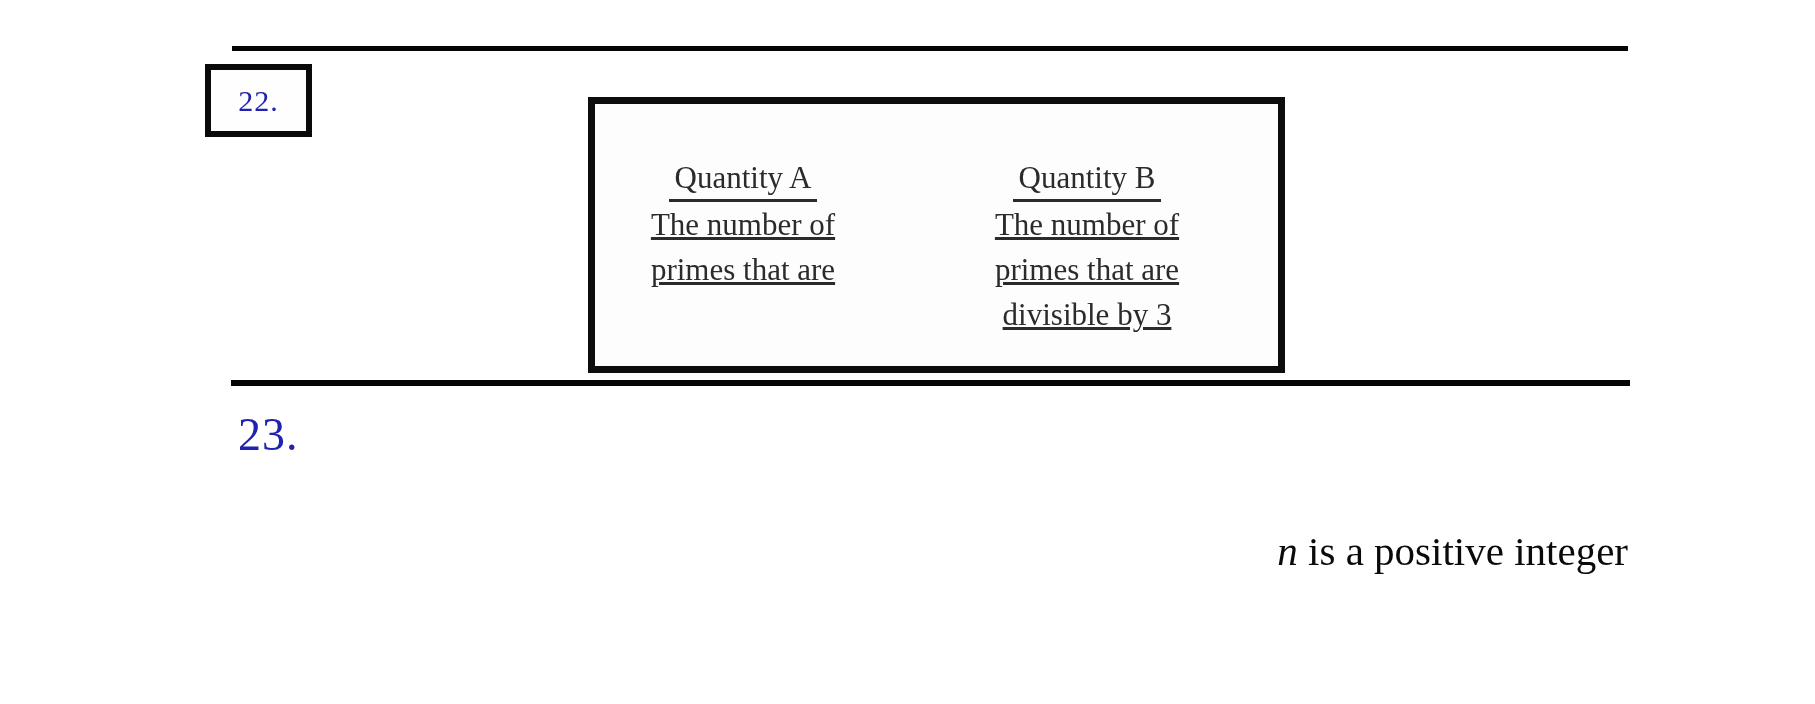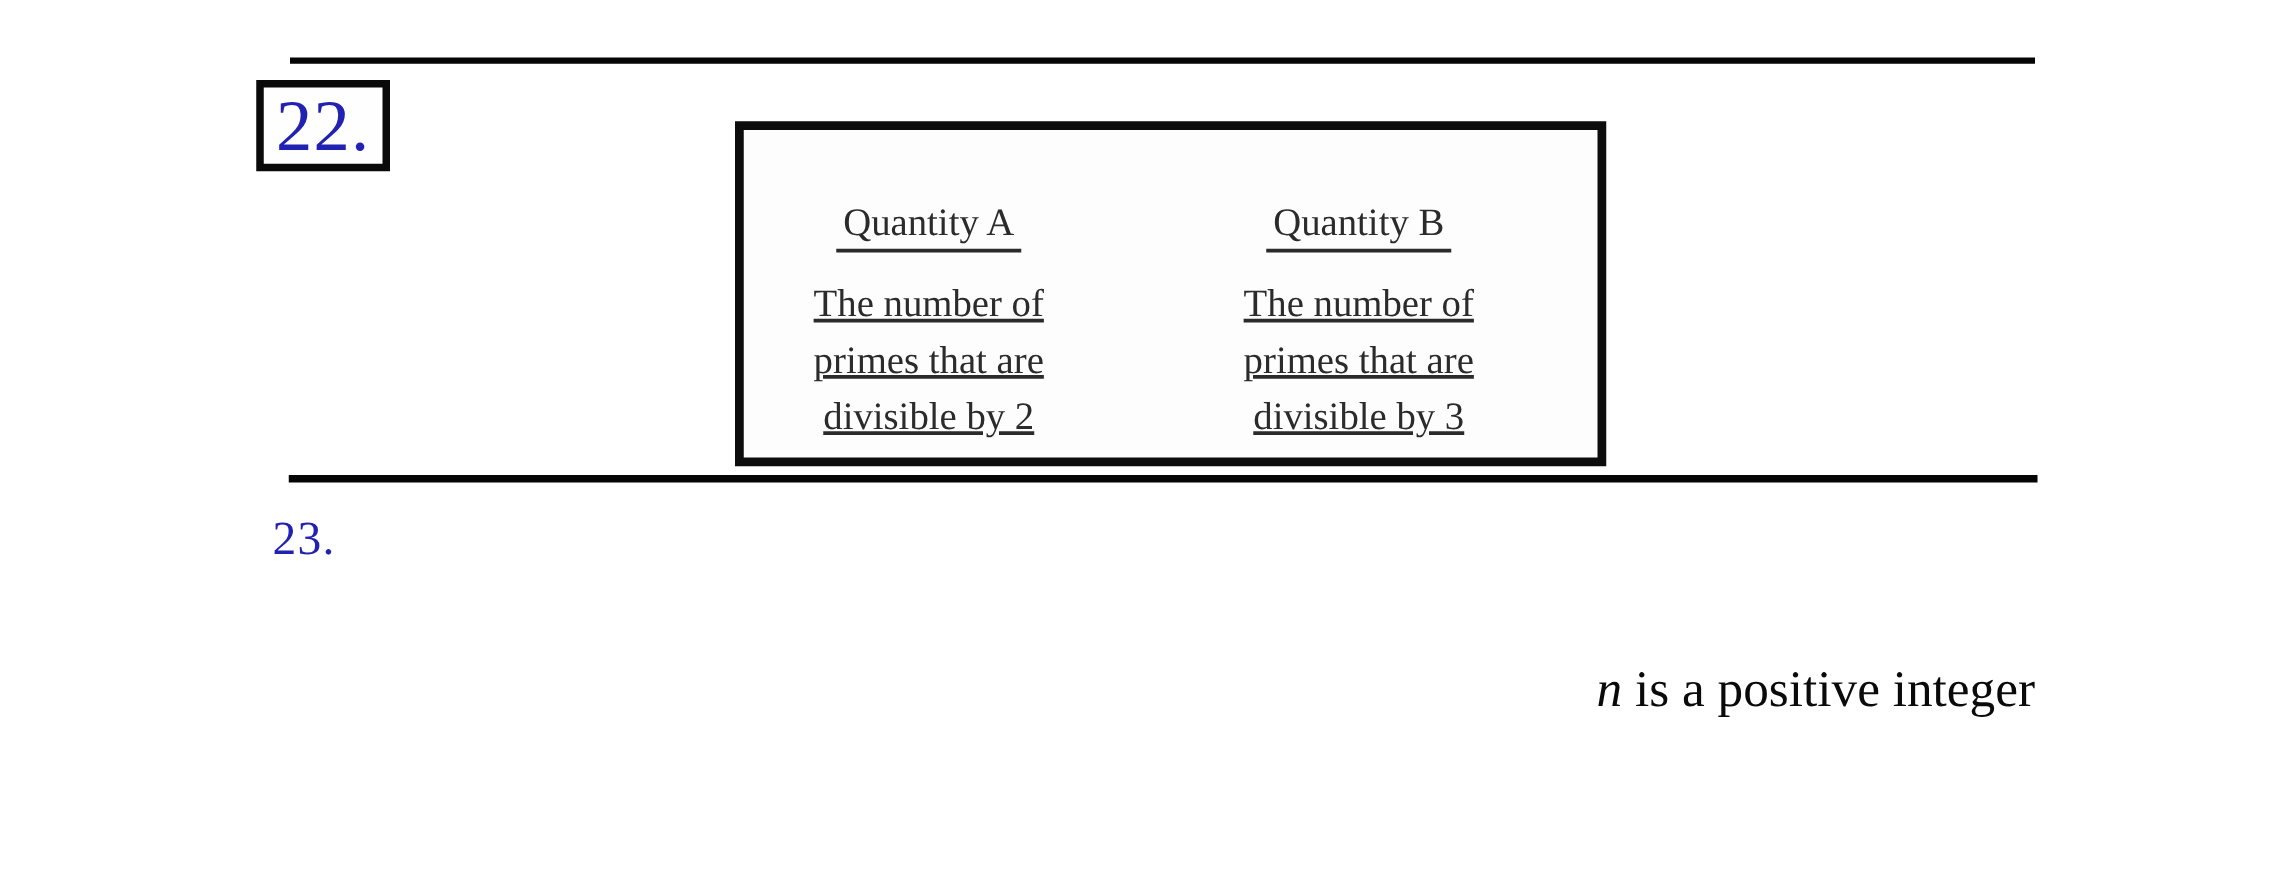--- a/index.html
+++ b/index.html
@@ -39,30 +39,30 @@
     height: 73px;
     box-sizing: border-box;
     border: 6px solid #0a0a0a;
     background: #fefefe;
     display: flex;
     align-items: center;
     justify-content: center;
   }
   .qnum-text {
     color: #2121b2;
-    font-size: 58px;
+    font-size: 30px;
     line-height: 1;
     letter-spacing: 1px;
   }
   .qnum-23 {
     position: absolute;
-    left: 218px;
+    left: 238px;
     top: 412px;
     color: #2121b2;
-    font-size: 38px;
+    font-size: 46px;
     line-height: 1;
     letter-spacing: 1px;
   }
   .qc-box {
     position: absolute;
     left: 588px;
     top: 97px;
     width: 697px;
     height: 276px;
     box-sizing: border-box;
@@ -77,21 +77,21 @@
     color: #2b2b2b;
     font-size: 31px;
   }
   .qc-col-a { left: 0; }
   .qc-col-b { left: 344px; }
   .qc-header {
     display: inline-block;
     line-height: 34px;
     padding: 0 6px 4px 6px;
     border-bottom: 3px solid #2b2b2b;
-    margin-bottom: 18px;
+    margin-bottom: 0;
     white-space: nowrap;
   }
   .qc-line {
     line-height: 45px;
     white-space: nowrap;
     text-decoration: underline;
   }
   .constraint {
     position: absolute;
     left: 232px;
@@ -116,21 +116,20 @@
 
   <div class="qnum-box">
     <span class="qnum-text">22.</span>
   </div>
 
   <div class="qc-box">
     <div class="qc-col qc-col-a">
       <div class="qc-header">Quantity A</div>
       <div class="qc-line">The number of</div>
       <div class="qc-line">primes that are</div>
-      <div class="qc-line">divisible by 2</div>
     </div>
     <div class="qc-col qc-col-b">
       <div class="qc-header">Quantity B</div>
       <div class="qc-line">The number of</div>
       <div class="qc-line">primes that are</div>
       <div class="qc-line">divisible by 3</div>
     </div>
   </div>
 
   <div class="rule rule-bottom"></div>

